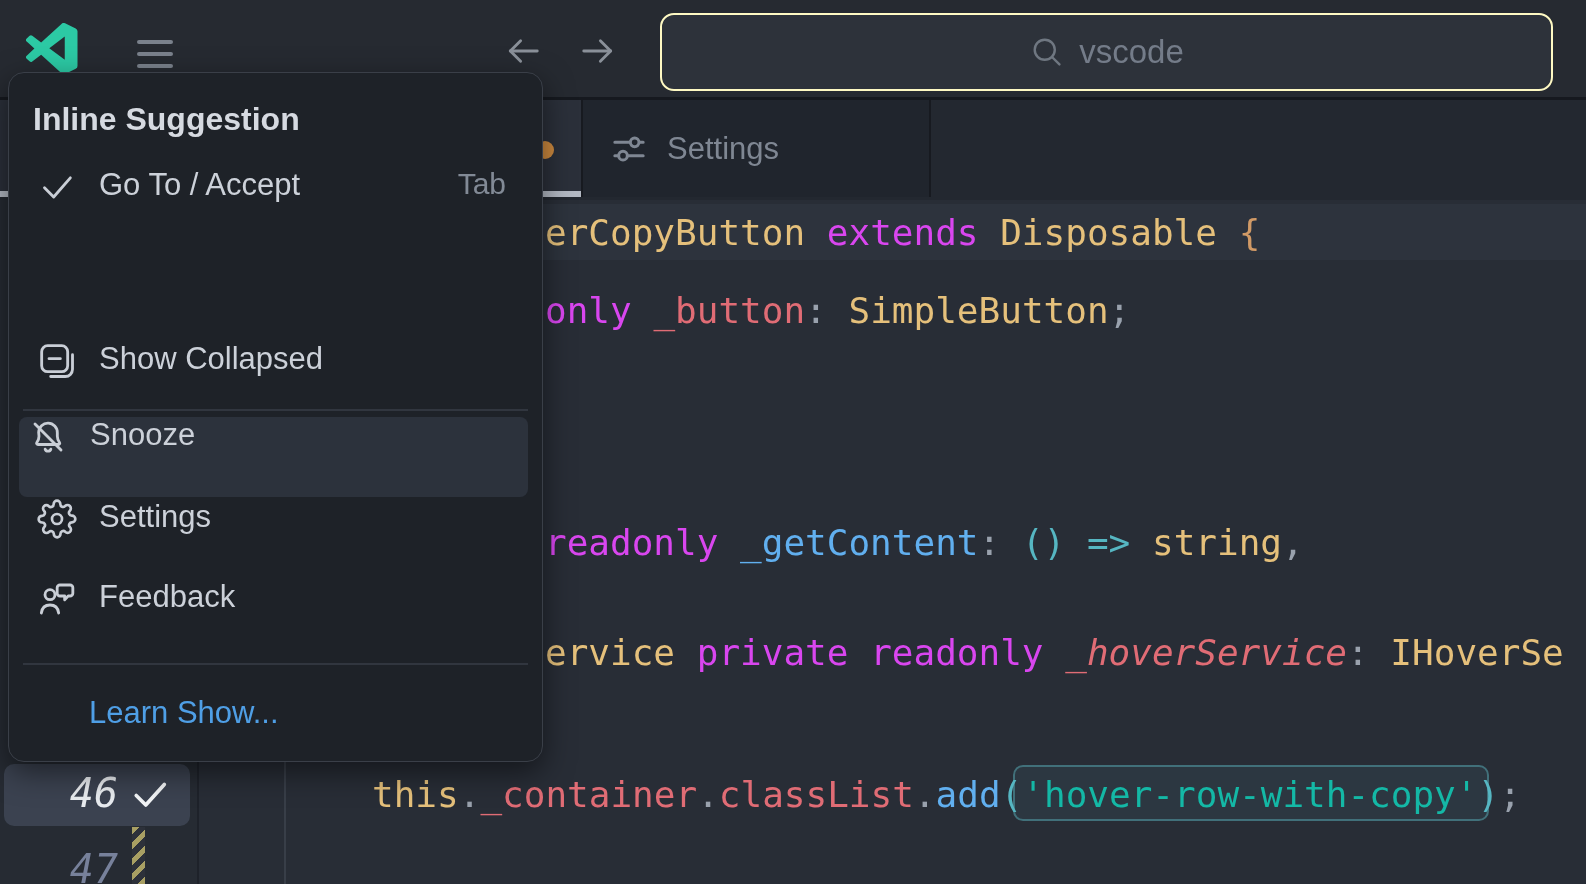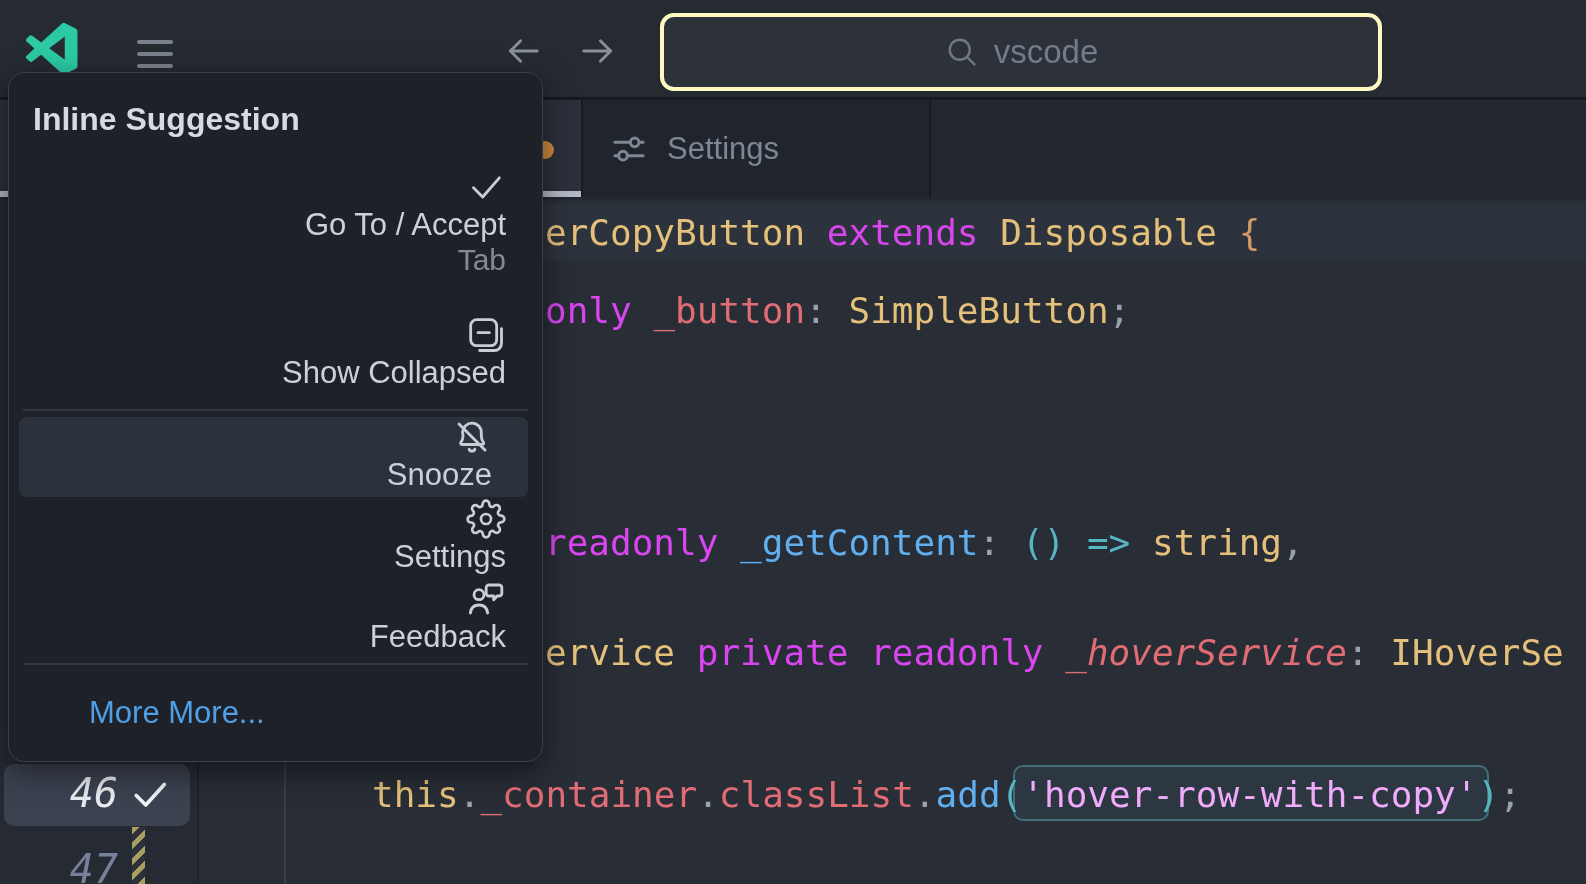--- a/index.html
+++ b/index.html
@@ -7,22 +7,22 @@
          font-family:"Liberation Sans",sans-serif;background:#282d36;}
   .abs{position:absolute;}
 
   
   .titlebar{left:0;top:0;width:1586px;height:100px;background:#262a31;}
   .logo{left:26px;top:23px;width:52px;height:51px;}
   .hamburger{left:137px;top:40px;width:36px;height:28px;display:flex;
              flex-direction:column;justify-content:space-between;}
   .hamburger span{display:block;height:4px;border-radius:2px;background:#7a818c;}
   .navarrow{top:32px;width:46px;height:38px;color:#8a9099;}
-  .searchbox{left:660px;top:13px;width:722px;height:78px;border-radius:14px;
-             background:#2d323a;border:4px solid #fef9c3;box-sizing:border-box;
+  .searchbox{left:660px;top:13px;width:893px;height:78px;border-radius:14px;
+             background:#2d323a;border:2px solid #fef9c3;box-sizing:border-box;
              display:flex;align-items:center;justify-content:center;gap:14px;}
   .searchbox .q{color:#6f7781;}
   .search-text{font-size:33px;color:#747c89;}
 
   
   .tabbar{left:0;top:100px;width:1586px;height:100px;background:#232830;}
   .tab-active{left:0;top:0;width:581px;height:97px;background:#2b303a;}
   .tab-indicator{left:0;top:91px;width:581px;height:6px;background:#b3b9c3;}
   .mod-dot{left:536px;top:141px;width:18px;height:18px;border-radius:50%;background:#cd8a3f;}
   .tabdiv{top:0;width:2px;height:97px;background:#171a20;}
@@ -31,45 +31,45 @@
   .tab-settings .lbl{font-size:31px;color:#7f8793;}
   .tabbar-border{left:0;top:97px;width:1586px;height:3px;background:#16191f;}
 
   
   .editor{left:0;top:200px;width:1586px;height:684px;background:#282d36;}
   .curline{left:0;top:4px;width:1586px;height:56px;background:#2d333d;}
   .code-line{height:55px;line-height:55px;white-space:pre;
              font-family:"DejaVu Sans Mono",monospace;font-size:36px;}
   .tok-kw{color:#d946ef}.tok-type{color:#e5c07b}.tok-var{color:#e06c75}
   .tok-vari{color:#e06c75;font-style:italic}.tok-fn{color:#61afef}
-  .tok-str{color:#f0abfc}.tok-pn{color:#99a1ad}.tok-brace{color:#d19a66}
+  .tok-str{color:#14b8a6}.tok-pn{color:#99a1ad}.tok-brace{color:#d19a66}
   .tok-teal{color:#56b6c2}.tok-plain{color:#abb2bf}
   .gutter{left:0;top:0;width:197px;height:684px;background:#262b33;border-right:2px solid #1e222a;}
   .gutter-box{left:4px;top:564px;width:186px;height:62px;border-radius:10px;background:#3b4250;}
   .ln{font-family:"DejaVu Sans Mono",monospace;font-size:40px;width:78px;text-align:right;font-style:italic;}
   .ln-46{left:40px;top:570px;color:#e8ebef;}
   .ln-47{left:40px;top:646px;color:#77819b;}
   .gutter-check{left:128px;top:572px;width:44px;height:44px;color:#f2f4f6;}
   .hatch{left:132px;top:627px;width:13px;height:57px;
          background:repeating-linear-gradient(135deg,#a89f63 0 5px,#2d313a 5px 11px);}
   .indent-guide{left:284px;top:560px;width:2px;height:124px;background:#383e48;}
   .string-box{left:1013px;top:565px;width:476px;height:56px;border-radius:10px;
               border:2px solid #41707a;background:rgba(74,135,146,0.12);box-sizing:border-box;}
 
   
   .menu{left:8px;top:72px;width:535px;height:690px;background:#1e2228;
         border:1px solid #3a3f48;border-radius:16px;box-sizing:border-box;
         box-shadow:0 10px 30px rgba(0,0,0,.5);z-index:10;}
   .menu-header{left:24px;top:28px;font-size:32px;font-weight:bold;color:#d6dae1;}
-  .menu-row{left:0;width:533px;height:80px;display:flex;align-items:flex-end;
-            padding:0 36px 0 28px;box-sizing:border-box;flex-direction:column;}
+  .menu-row{left:0;width:533px;height:80px;display:flex;align-items:flex-start;
+            padding:0 36px 0 28px;box-sizing:border-box;}
   .menu-row .mi{width:40px;height:40px;color:#c9ced6;flex:0 0 auto;}
   .menu-row .mlabel{margin-left:22px;font-size:31px;color:#ccd1d9;}
   .menu-row .mshortcut{margin-left:auto;font-size:30px;color:#828a96;}
-  .row-hover{left:10px;width:509px;border-radius:8px;background:#2c323c;padding-left:18px;}
+  .row-hover{left:10px;width:509px;border-radius:8px;background:#2c323c;padding-left:9px;}
   .menu-sep{left:14px;width:505px;height:2px;background:#31363f;}
   .menu-link{left:80px;font-size:31px;color:#4f9fe6;}
   svg{display:block;}
 </style>
 </head>
 <body>
 
 <div class="stage">
 
   <div class="abs titlebar">
@@ -157,21 +157,21 @@
       <span class="mi">
         <svg viewBox="0 0 24 24" width="40" height="40" fill="none" stroke="currentColor" stroke-width="1.7" stroke-linecap="round" stroke-linejoin="round">
           <path d="M4.5 12.5l5.5 5.5L20 6.5"></path>
         </svg>
       </span>
       <span class="mlabel">Go To / Accept</span>
       <span class="mshortcut">Tab</span>
     </div>
 
 
-    <div class="abs menu-row" style="top:242px;">
+    <div class="abs menu-row" style="top:268px;">
       <span class="mi">
         <svg viewBox="0 0 24 24" width="40" height="40" fill="none" stroke="currentColor" stroke-width="1.7" stroke-linecap="round" stroke-linejoin="round">
           <rect x="2.8" y="2.8" width="15.6" height="15.6" rx="3.6"></rect>
           <path d="M7.2 10.6h6.8"></path>
           <path d="M21.3 8.2v8.8a4.3 4.3 0 0 1-4.3 4.3H8.2"></path>
         </svg>
       </span>
       <span class="mlabel">Show Collapsed</span>
       <span class="mshortcut"></span>
     </div>
@@ -208,16 +208,16 @@
           <path d="M2.6 20.4c.4-3.1 2.4-4.8 5.2-4.8s4.8 1.7 5.2 4.8"></path>
           <path d="M13.8 3.6h6a1.7 1.7 0 0 1 1.7 1.7v3.2a1.7 1.7 0 0 1-1.7 1.7h-1.1l-2.1 2.3v-2.3h-2.8a1.7 1.7 0 0 1-1.7-1.7V5.3a1.7 1.7 0 0 1 1.7-1.7z"></path>
         </svg>
       </span>
       <span class="mlabel">Feedback</span>
       <span class="mshortcut"></span>
     </div>
 
     <div class="abs menu-sep" style="top:590px;"></div>
 
-    <div class="abs menu-link" style="top:622px;">More More...</div>
+    <div class="abs menu-link" style="top:622px;">Learn Show...</div>
   </div>
 
 </div>
 
 </body></html>

